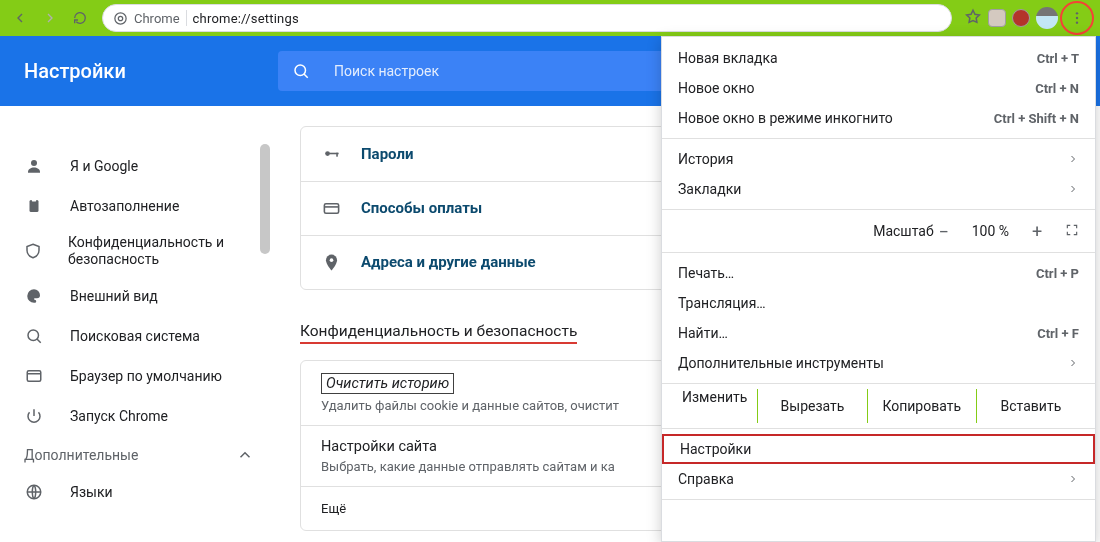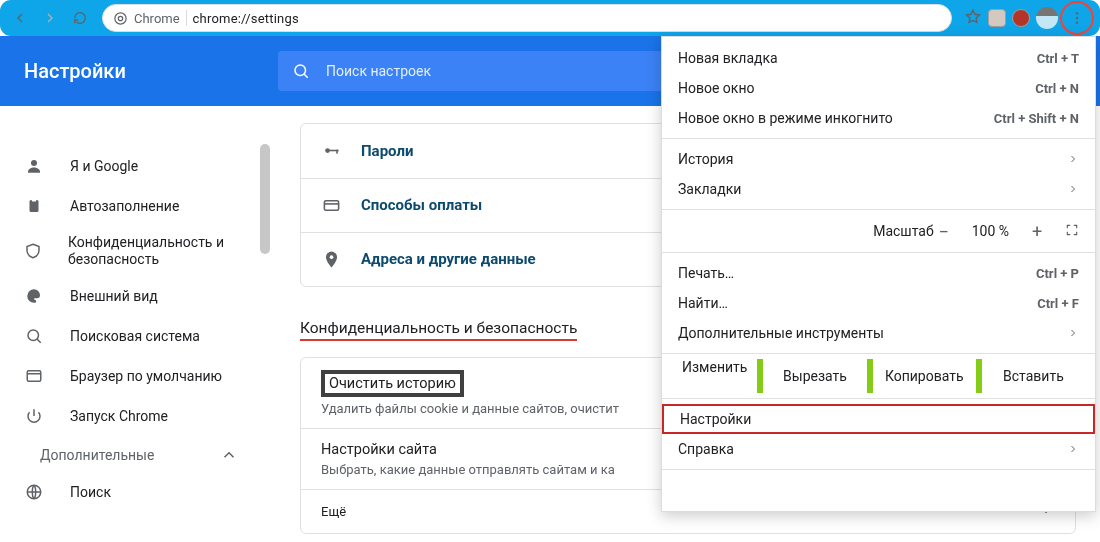--- a/index.html
+++ b/index.html
@@ -9,26 +9,25 @@
       color: #202124;
       width: 1100px;
       height: 542px;
       overflow: hidden;
       background: #fff;
     }
 
     
     .toolbar {
       height: 36px;
-      background: #0ea5e9;
+      background: #84cc16;
       display: flex;
       align-items: center;
       padding: 0 6px;
       gap: 2px;
-      border-radius: 11px;
     }
     .tb-btn {
       width: 28px; height: 28px; border-radius: 50%;
       display:flex; align-items:center; justify-content:center;
       color:#5f6368; cursor:pointer;
     }
     .tb-btn svg { width:16px; height:16px; }
     .tb-btn.disabled { color:#b0b0b0; }
     .omnibox {
       flex:1; display:flex; align-items:center; height:28px;
@@ -56,66 +55,66 @@
     .page{ position:relative; height:506px; }
 
     
     .blue-bar{ height:70px; background:#1a73e8; color:#fff; display:flex;}
     .blue-left{ width:278px; display:flex; align-items:center; padding:0 24px;}
     .bb-title{ font-size:20px; font-weight:500;}
     .blue-search{ flex:1; display:flex; align-items:center;}
     .search-box{ flex:1; height:40px; margin-right:30px; background:#3b82f6;
       border-radius:4px; display:flex; align-items:center; padding:0 14px; color:#e3edfd;}
     .search-box svg{ width:18px; height:18px; margin-right:16px; color:#fff;}
-    .search-box span{ font-size:14px;}
+    .search-box span{ font-size:14px;margin-left:8px;}
 
     
     .content{ display:flex; height:436px;align-items:center;}
     .sidebar{ width:278px; padding-top:10px; overflow:hidden; position:relative;}
     .sb-item{ height:40px; display:flex; align-items:center; padding:0 24px; gap:26px; color:#5f6368; cursor:pointer;}
     .sb-item .ic{ width:20px; height:20px; display:flex; align-items:center; justify-content:center; color:#5f6368;}
     .sb-item .ic svg{width:18px;height:18px;}
     .sb-item .lbl{ font-size:14px; color:#202124;}
     .sb-item.multi{ height:50px;}
-    .sb-cat{ padding:10px 40px 8px; color:#5f6368; font-size:14px; display:flex; align-items:center; justify-content:space-between; cursor:pointer;}
+    .sb-cat{ padding:10px 24px 8px; color:#5f6368; font-size:14px; display:flex; align-items:center; justify-content:space-between; cursor:pointer;}
     .sb-scroll{ position:absolute; right:8px; top:8px; width:10px; height:110px; background:#c7c7c7; border-radius:6px;}
 
     .main{ flex:1; background:#fff; padding:0 0 0 22px; overflow:hidden;}
     .card{ border:1px solid #e0e0e0; border-radius:6px; margin:8px 24px 14px 0;}
     .row{ height:54px; display:flex; align-items:center; padding:0 20px; gap:20px; border-top:1px solid #e0e0e0;}
     .row:first-child{ border-top:none;}
     .row .ic{ width:20px; height:20px; display:flex; align-items:center; justify-content:center; color:#5f6368;}
     .row .ic svg{width:19px;height:19px;}
     .row .lbl{ font-size:15px; color:#0c4a6e;font-weight:bold;}
     .section-title{ margin:18px 0 6px; font-size:15.5px; color:#202124; display:inline-block; border-bottom:2px solid #d83a33; padding-bottom:2px;}
     .setting-block{ border:1px solid #e0e0e0; border-radius:6px; margin:10px 24px 0 0;}
     .sb-row{ padding:12px 20px; border-top:1px solid #e0e0e0;}
     .sb-row:first-child{ border-top:none;}
     .sb-row .ttl{ font-size:14.5px;}
     .sb-row .sub{ font-size:13px; color:#5f6368; margin-top:4px;}
-    .sb-row .ttl.red-box{ display:inline-block; border:4px solid #404040; padding:1px 4px; color:#202124;}
+    .sb-row .ttl.red-box{ display:inline-block; border:1px solid #404040; padding:1px 4px; color:#202124;font-style:italic;}
     .more-row{ height:44px; display:flex; align-items:center; justify-content:space-between; padding:0 20px;}
     .chev svg{width:18px;height:18px;color:#5f6368;}
 
     
     .menu{ position:absolute; top:0; right:4px; width:435px; background:#fff;
       border:1px solid #dadce0; box-shadow:0 4px 14px rgba(0,0,0,.2);
       padding:6px 0; z-index:50;}
     .mrow{ height:30px; display:flex; align-items:center; justify-content:space-between;
       padding:0 16px; font-size:14px; color:#202124; cursor:pointer;}
     .mrow .rt{ color:#5f6368; font-size:13px; display:flex; align-items:center; gap:10px;font-weight:bold;}
     .mrow .rt svg{width:12px;height:12px;}
     .msep{ height:1px; background:#e0e0e0; margin:5px 0;}
     .mzoom{ height:32px; display:flex; align-items:center; padding:0 16px; justify-content:flex-end; font-size:14px;}
     .mzoom .zctrl{ display:flex; align-items:center; gap:18px; color:#202124;}
     .mzoom .zctrl .pm{ width:20px; text-align:center; font-size:18px; color:#5f6368; cursor:pointer;}
     .mzoom .zctrl .fs svg{width:14px;height:14px;color:#5f6368;}
     .medit{ height:34px; display:flex; padding:0 10px; font-size:14px;}
     .medit .lbl{ padding:0 10px; color:#202124;}
-    .medit .cell{ flex:1; text-align:center; border-left:6px solid #84cc16; height:100%; display:flex; align-items:center; justify-content:center; cursor:pointer;}
+    .medit .cell{ flex:1; text-align:center; border-left:1px solid #84cc16; height:100%; display:flex; align-items:center; justify-content:center; cursor:pointer;}
     .mrow.boxed{ border:2px solid #c62828; }
 
   </style>
 </head>
 <body>
 
 <div class="toolbar">
   <div class="tb-btn">
       <svg viewBox="0 0 24 24" fill="none" stroke="currentColor" stroke-width="2">
         <path d="M15 18l-6-6 6-6"></path>
@@ -254,21 +253,21 @@
           </svg>
       </div>
 
       <div class="sb-item">
         <span class="ic">
             <svg viewBox="0 0 24 24" fill="none" stroke="currentColor" stroke-width="2">
               <circle cx="12" cy="12" r="9"></circle>
               <path d="M3 12h18M12 3c3 3 3 15 0 18M12 3c-3 3-3 15 0 18"></path>
             </svg>
           </span>
-        <span class="lbl">Поиск</span>
+        <span class="lbl">Языки</span>
       </div>
     </div>
 
     <div class="main">
       <div class="card">
         <div class="row">
           <span class="ic">
               <svg viewBox="0 0 24 24" fill="currentColor">
                 <circle cx="7" cy="12" r="3"></circle>
                 <rect x="9" y="11" width="12" height="2"></rect>
@@ -359,20 +358,23 @@
               <path d="M4 9V4h5M20 9V4h-5M4 15v5h5M20 15v5h-5"></path>
             </svg></span>
       </span>
     </div>
     <div class="msep"></div>
     <div class="mrow">
         <span>Печать…</span>
         <span class="rt">Ctrl + P</span>
       </div>
     <div class="mrow">
+        <span>Трансляция…</span>
+      </div>
+    <div class="mrow">
         <span>Найти…</span>
         <span class="rt">Ctrl + F</span>
       </div>
     <div class="mrow">
         <span>Дополнительные инструменты</span>
         <span class="rt">
           <svg viewBox="0 0 24 24" fill="none" stroke="#5f6368" stroke-width="2">
             <path d="M9 6l6 6-6 6"></path>
           </svg>
         </span>

